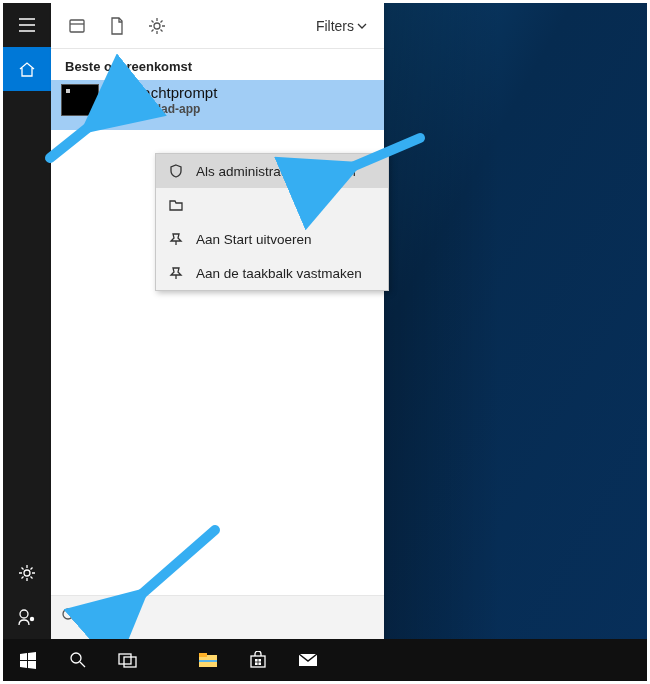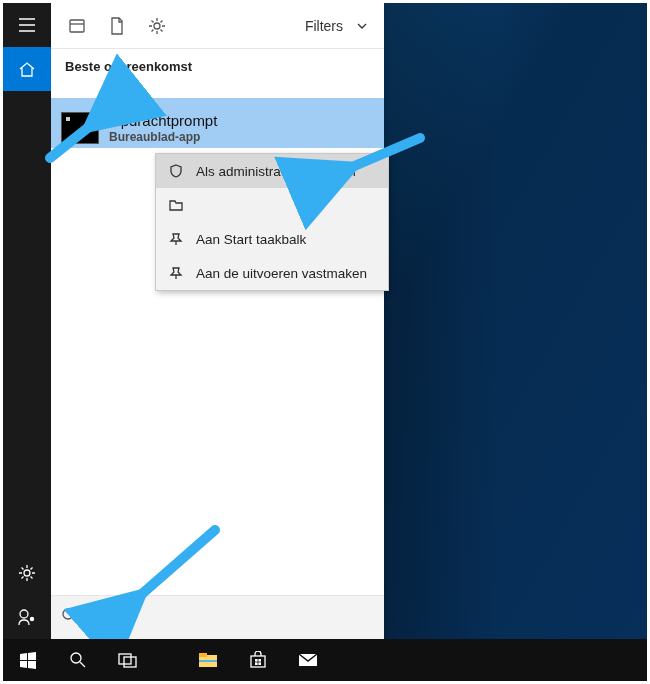--- a/index.html
+++ b/index.html
@@ -39,30 +39,30 @@
   .panel-top {
     height:46px; display:flex; align-items:center; padding:0 6px;
     border-bottom:1px solid #e6e6e6;
   }
   .top-icon {
     width:40px; height:40px; display:flex; align-items:center; justify-content:center;
     color:#555; cursor:pointer;
   }
   .top-spacer { flex:1; }
   .filters {
-    display:flex; align-items:center; gap:13px; padding:0 10px; height:40px;
+    display:flex; align-items:center; gap:2px; padding:0 10px; height:40px;
     font-size:14px; color:#333; cursor:pointer;
   }
 
   .section-label {
-    padding:10px 14px 24px; font-size:13px; font-weight:600; color:#222;
+    padding:10px 14px 6px; font-size:13px; font-weight:600; color:#222;
   }
 
   .best-match {
-    height:50px; background:#a1cdf5; display:flex; align-items:flex-end; padding:4px 10px;
+    height:50px; background:#a1cdf5; display:flex; align-items:flex-start; padding:4px 10px;
     gap:10px;
   }
   .cmd-icon {
     width:38px; height:32px; background:#000; border:1px solid #555;
     position:relative;
   }
   .cmd-icon::after {
     content:""; position:absolute; left:4px; top:4px; width:4px; height:4px; background:#ccc;
   }
   .match-text { display:flex; flex-direction:column; line-height:1.2; }
@@ -201,29 +201,29 @@
             <path class="lic" d="M1 3h5l1 2h6v7H1z"></path>
           </svg>
       </span>
     </div>
     <div class="ctx-item">
       <span class="ctx-icon">
         <svg width="14" height="14">
             <path class="lic" d="M4 2h6l-1 4 3 3H2l3-3z M7 9v4"></path>
           </svg>
       </span>
-      <span>Aan Start taakbalk</span>
+      <span>Aan Start uitvoeren</span>
     </div>
     <div class="ctx-item">
       <span class="ctx-icon">
         <svg width="14" height="14">
             <path class="lic" d="M4 2h6l-1 4 3 3H2l3-3z M7 9v4"></path>
           </svg>
       </span>
-      <span>Aan de uitvoeren vastmaken</span>
+      <span>Aan de taakbalk vastmaken</span>
     </div>
   </div>
 
   <div class="search-area">
     <span class="search-icon">
       <svg width="18" height="18">
           <circle class="lic" cx="7" cy="7" r="5"></circle>
           <path class="lic" d="M11 11l5 5"></path>
         </svg>
     </span>

